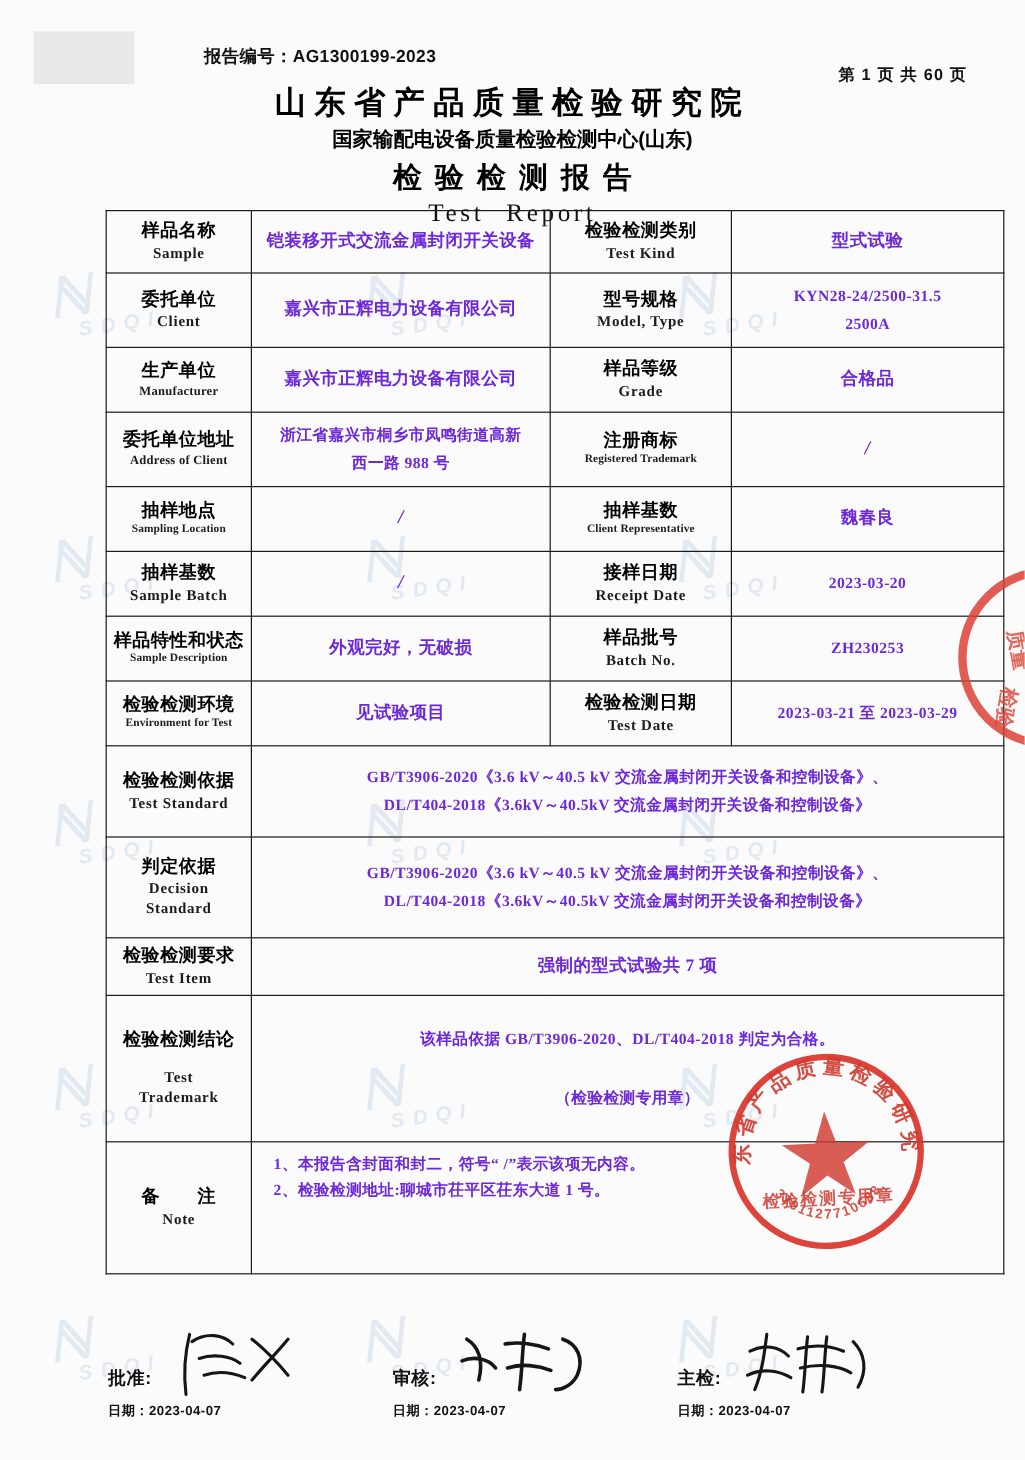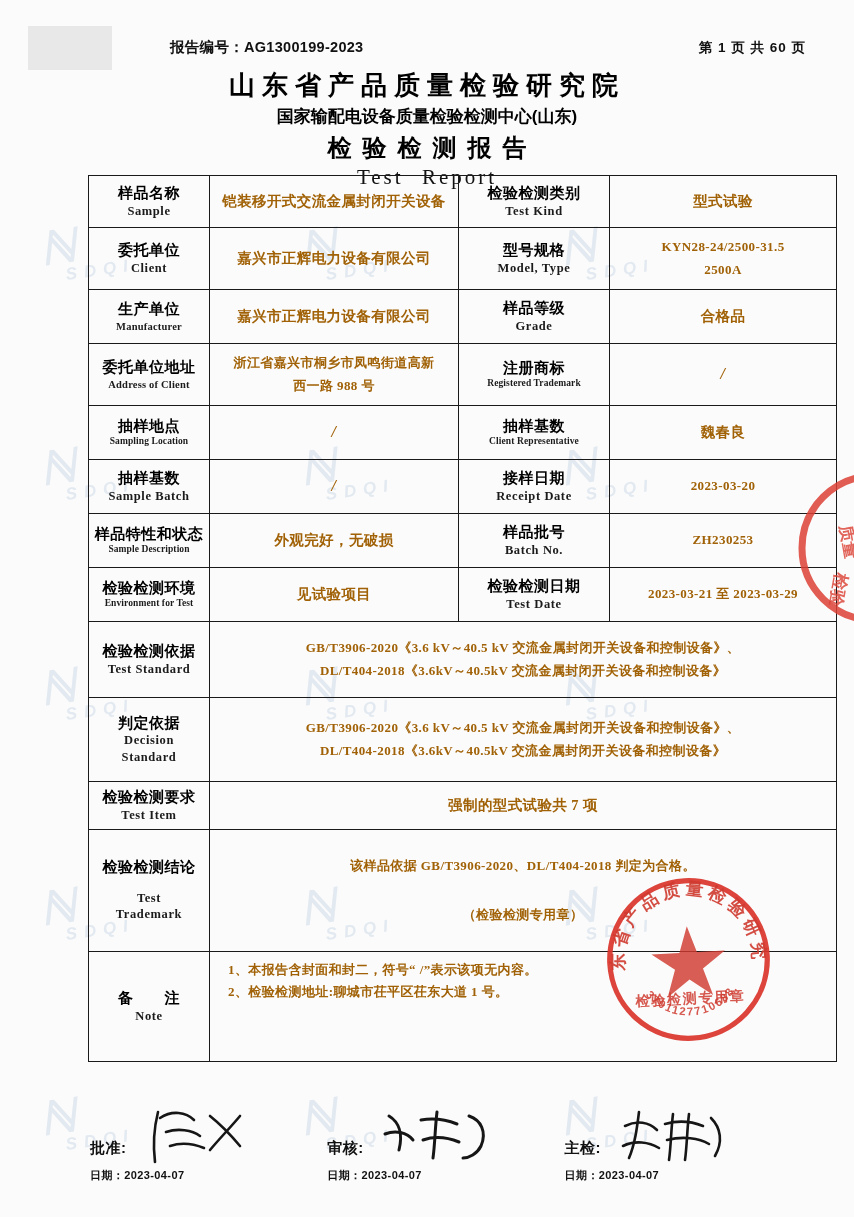--- a/index.html
+++ b/index.html
@@ -72,21 +72,21 @@
   .report-no {
     position: absolute;
     left: 0; top: 0;
     font-family: "Liberation Sans", sans-serif;
     font-weight: 700;
     font-size: 14.5px;
     letter-spacing: .3px;
   }
   .page-no {
     position: absolute;
-    right: 0; top: 1px;
+    right: 0; top: 16px;
     font-family: "Liberation Sans", sans-serif;
     font-weight: 700;
     font-size: 13.5px;
     letter-spacing: 1px;
   }
   .org1, .org2, .title-cn {
     text-align: center;
     font-family: "Liberation Sans", sans-serif;
     font-weight: 700;
     color: #000;
@@ -158,21 +158,21 @@
     color: #1b1b1b;
   }
   .lbl .en.sm { font-size: 10.5px; letter-spacing: .2px; }
   .lbl .en.xs { font-size: 9.5px;  letter-spacing: .1px; }
   .val {
     font-family: "Liberation Serif", serif;
     font-weight: 700;
     font-size: 14.5px;
     letter-spacing: .4px;
     line-height: 1.55;
-    color: #a16207;
+    color: #6d28d9;
   }
   .val.sm { font-size: 13px; }
   .val.slash { font-size: 16px; font-style: italic; }
   .val.left {
     text-align: left;
     padding-left: 14px;
   }
   .val.multi { line-height: 1.7; }
 
   td.c1 { width: 112px; }

